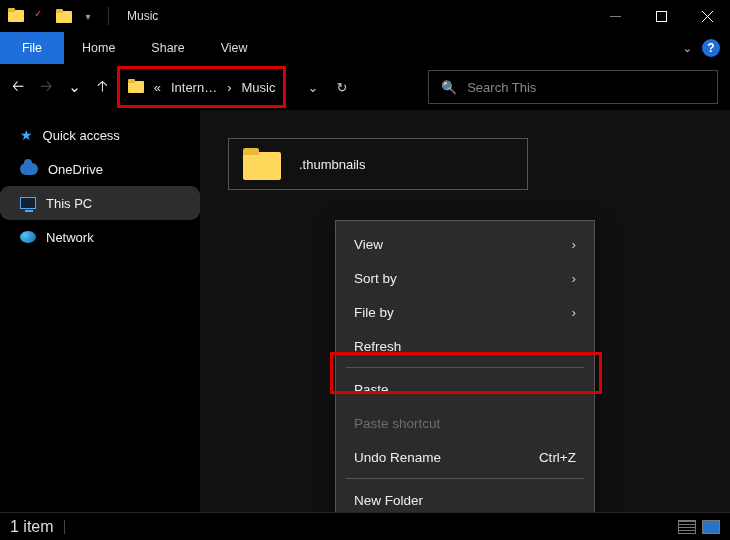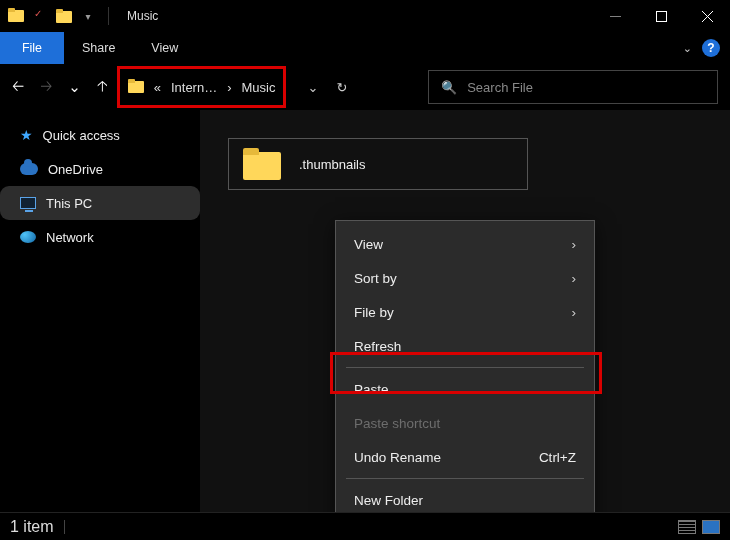--- a/index.html
+++ b/index.html
@@ -107,20 +107,21 @@
       <svg width="11" height="11">
           <line x1="0" y1="0" x2="11" y2="11" stroke-width="1"></line>
           <line x1="11" y1="0" x2="0" y2="11" stroke-width="1"></line>
         </svg>
     </div>
   </div>
 </div>
 
 <div class="menubar">
   <div class="menu-file">File</div>
+  <div class="menu-tab">Home</div>
   <div class="menu-tab">Share</div>
   <div class="menu-tab">View</div>
   <div class="menu-right">
     <span class="chev-down">⌄</span>
     <span class="help-icon">?</span>
   </div>
 </div>
 
 <div class="navrow">
   <div class="nav-arrows">
@@ -137,21 +138,21 @@
       <span>›</span>
       <span class="crumb">Music</span>
     </div>
   </div>
   <div class="addr-actions">
     <span class="dropdown-glyph">⌄</span>
     <span class="refresh-glyph">↻</span>
   </div>
   <div class="searchbox">
     <span class="search-icon">🔍</span>
-    <span class="ph">Search File</span>
+    <span class="ph">Search This</span>
   </div>
 </div>
 
 <div class="main">
   <div class="sidebar">
     <div class="side-item">
       <span class="star-glyph">★</span>
       <span>Quick access</span>
     </div>
     <div class="side-item">

